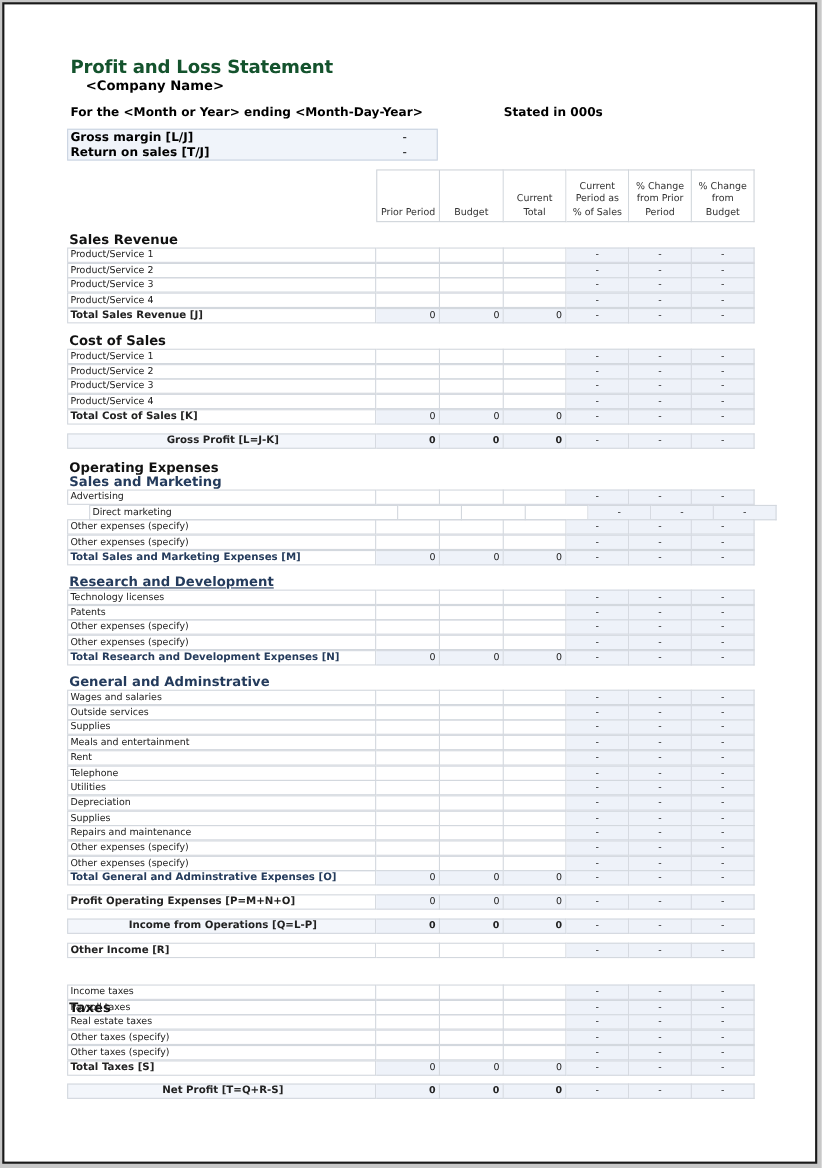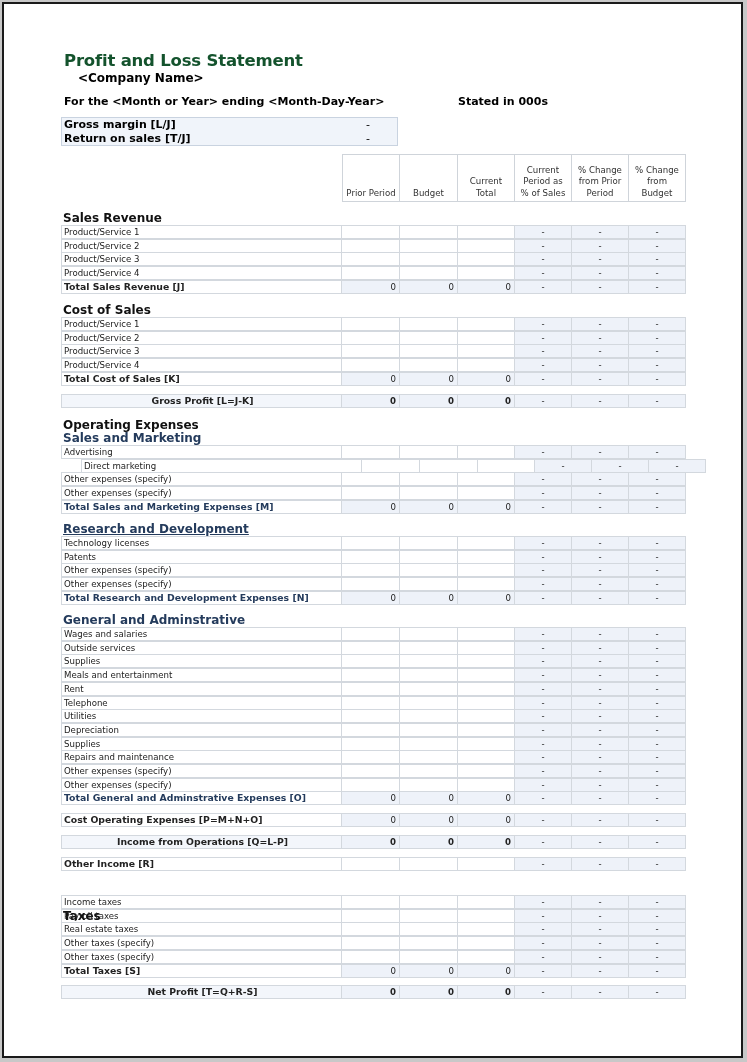--- a/index.html
+++ b/index.html
@@ -389,21 +389,21 @@
       <div class="row total subtotal" style="top: 791.4px;">
         <div class="cell label">Total General and Adminstrative Expenses  [O]</div>
         <div class="cell c1 num">0</div>
         <div class="cell c2 num">0</div>
         <div class="cell c3 num">0</div>
         <div class="cell c4 pct">-</div>
         <div class="cell c5 pct">-</div>
         <div class="cell c6 pct">-</div>
       </div>
       <div class="row total summary" style="top: 813px;">
-        <div class="cell label">Cost Operating Expenses  [P=M+N+O]</div>
+        <div class="cell label">Profit Operating Expenses  [P=M+N+O]</div>
         <div class="cell c1 num">0</div>
         <div class="cell c2 num">0</div>
         <div class="cell c3 num">0</div>
         <div class="cell c4 pct">-</div>
         <div class="cell c5 pct">-</div>
         <div class="cell c6 pct">-</div>
       </div>
       <div class="row total summary strong" style="top: 835px;">
         <div class="cell label">Income from Operations  [Q=L-P]</div>
         <div class="cell c1 num">0</div>

